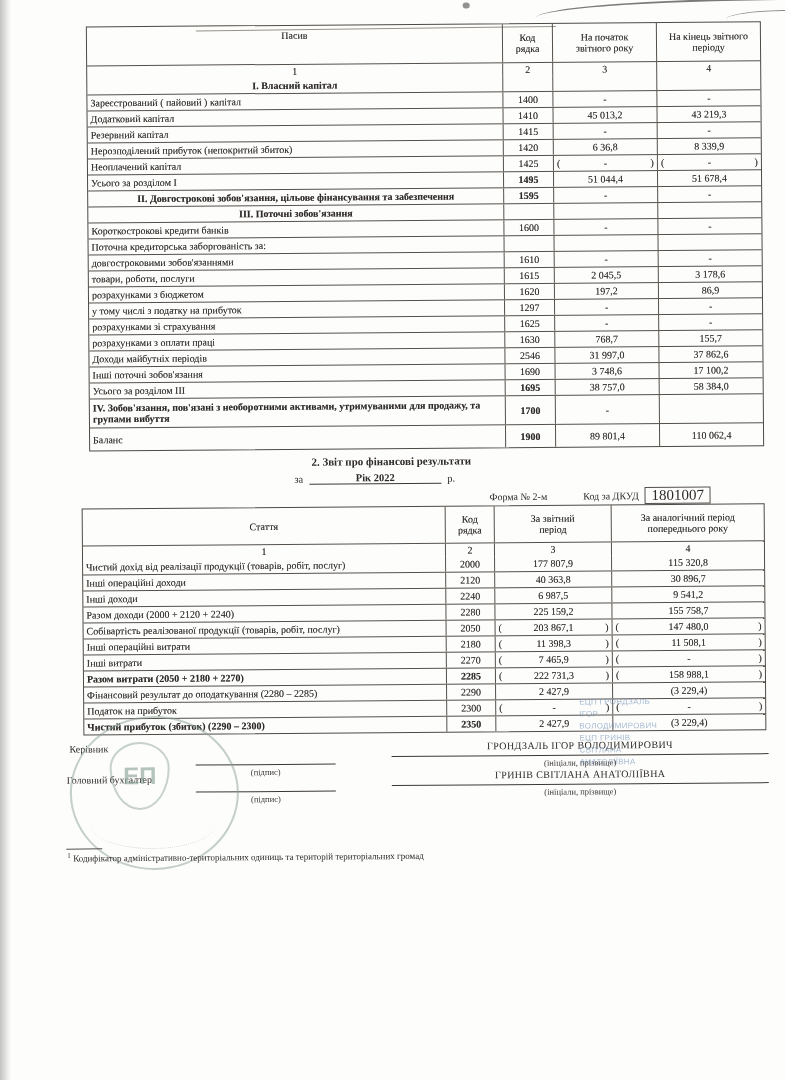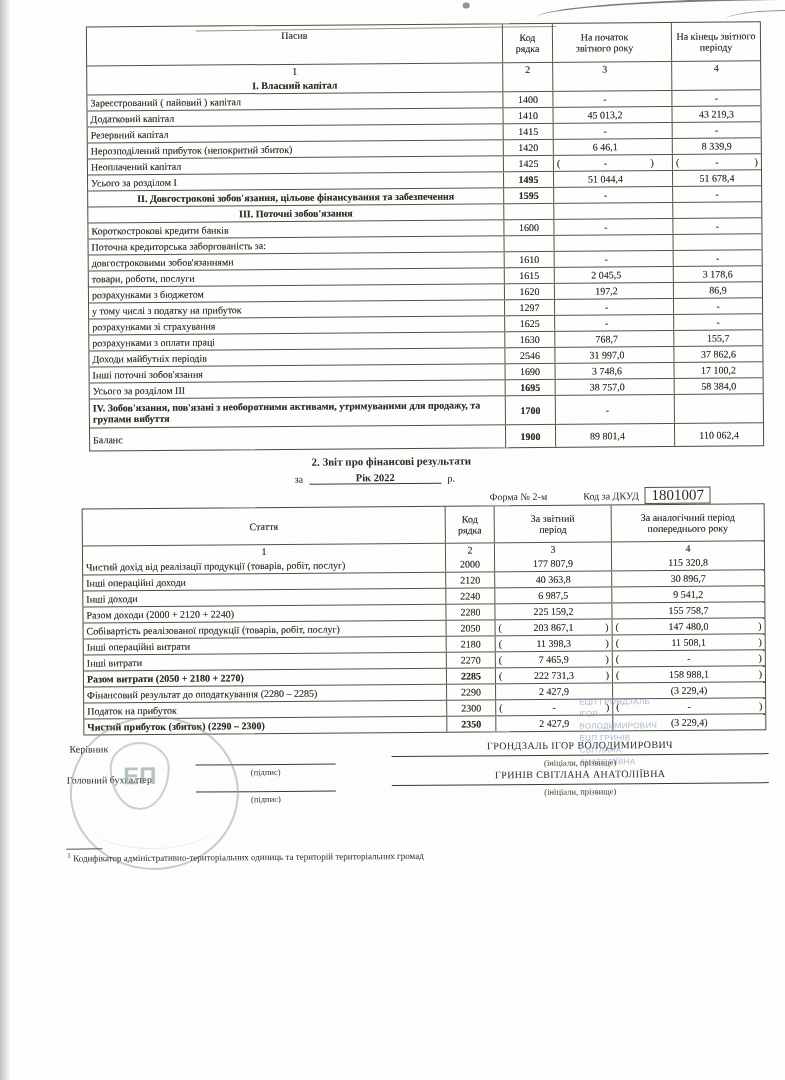--- a/index.html
+++ b/index.html
@@ -29,21 +29,21 @@
   .hc{text-align:center;justify-content:center;}
   .hwrap{display:inline-block;text-align:center;}
   .p{padding:0 3px;}
   .pv{flex:1;text-align:center;}
   .prc{display:flex;align-items:center;}
   
   .tbl1{left:88px;top:24px;width:675px;}
   .tbl1 .label{width:415px;}
   .tbl1 .code{width:50px;}
   .tbl1 .val{width:104px;}
-  .tbl1 .val2{flex:1;margin-left:15px;}
+  .tbl1 .val2{flex:1;}
   
   .tbl2{left:80px;top:506px;width:683px;}
   .tbl2 .label{width:362px;}
   .tbl2 .code{width:49px;}
   .tbl2 .val{width:117px;font-family:Liberation Serif, serif;}
   .tbl2 .val2{flex:1;}
   
   .abs{position:absolute;}
   #report-title{left:140px;top:455px;width:500px;text-align:center;
       font-weight:bold;font-size:11px;}
@@ -152,21 +152,21 @@
           </div>
           <div class="trow">
             <div class="c label">Резервний капітал</div>
             <div class="c code">1415</div>
             <div class="c val">-</div>
             <div class="c val2">-</div>
           </div>
           <div class="trow">
             <div class="c label">Нерозподілений прибуток (непокритий збиток)</div>
             <div class="c code">1420</div>
-            <div class="c val">6 46,1</div>
+            <div class="c val">6 36,8</div>
             <div class="c val2">8 339,9</div>
           </div>
           <div class="trow">
             <div class="c label">Неоплачений капітал</div>
             <div class="c code">1425</div>
             <div class="c val prc">
               <span class="p">(</span>
               <span class="pv">-</span>
               <span class="p">)</span>
             </div>

